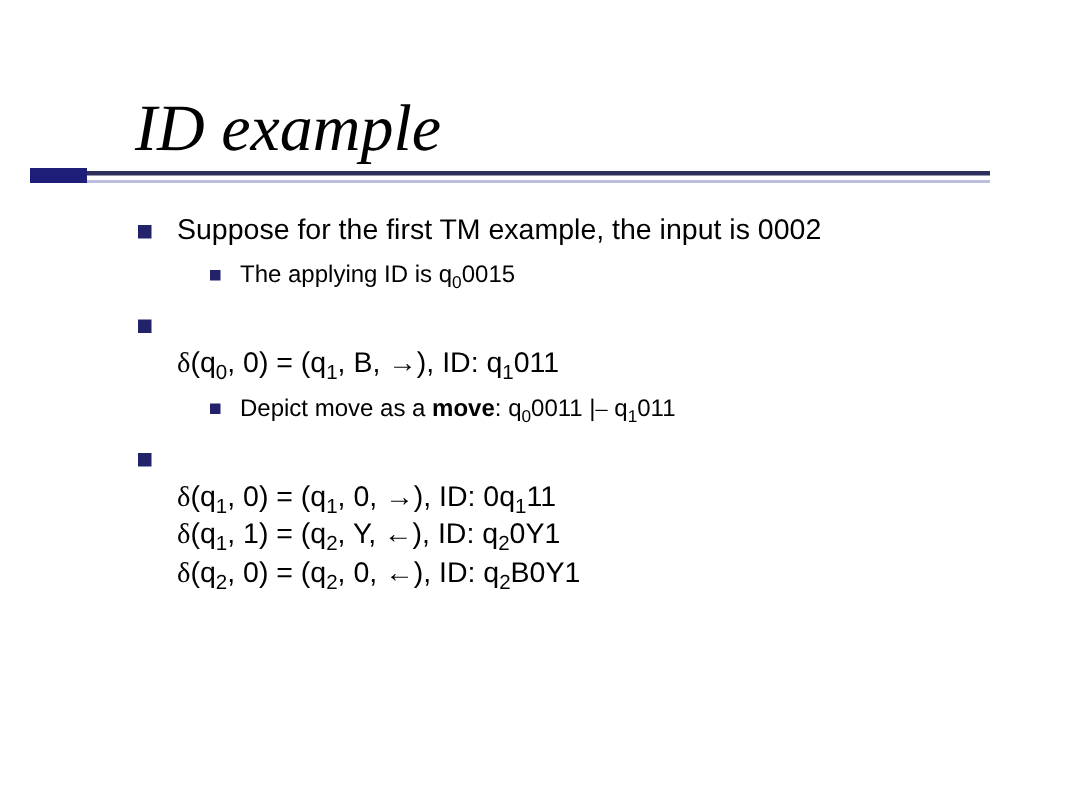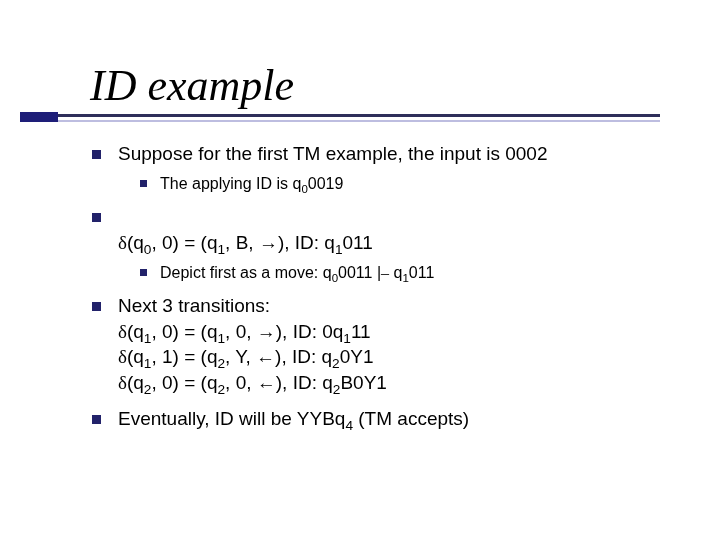--- a/index.html
+++ b/index.html
@@ -93,62 +93,59 @@
     content: "";
     position: absolute;
     left: 2px;
     top: 7px;
     width: 7px;
     height: 7px;
     background: #22226a;
   }
   .sym  { font-family: "Times New Roman", serif; }
   .sub  { font-size: 72%; vertical-align: sub; line-height: 0; }
-  .bold { font-weight: normal; margin-top: 20px; }
+  .bold { font-weight: bold; margin-top: 20px; }
 </style>
 </head>
 <body>
 
 <div class="slide">
 
   <div class="title-wrap">
     <h1 class="title">ID example</h1>
     <div class="rule-dark"></div>
     <div class="rule-light"></div>
     <div class="rule-accent"></div>
   </div>
 
   <div class="body">
     <ul class="l1">
 
       <li>
         <span>Suppose for the first TM example, the input is 0002</span>
         <ul class="l2">
           <li>
-            <span>The applying ID is q</span><span class="sub">0</span><span>0019</span>
+            <span>The applying ID is q</span><span class="sub">0</span><span>0015</span>
           </li>
         </ul>
       </li>
 
       <li>
         <br>
         <span class="sym">δ</span><span>(q</span><span class="sub">0</span><span>, 0) = (q</span><span class="sub">1</span><span>, B, </span><span class="sym">→</span><span>), ID: q</span><span class="sub">1</span><span>011</span>
         <ul class="l2">
           <li>
-            <span>Depict first as a </span><span class="bold">move</span><span>: q</span><span class="sub">0</span><span>0011  |</span><span class="sym">–</span><span>   q</span><span class="sub">1</span><span>011</span>
+            <span>Depict move as a </span><span class="bold">move</span><span>: q</span><span class="sub">0</span><span>0011  |</span><span class="sym">–</span><span>   q</span><span class="sub">1</span><span>011</span>
           </li>
         </ul>
       </li>
 
       <li>
-        <span>Next 3 transitions:</span><br>
+        <br>
         <span class="sym">δ</span><span>(q</span><span class="sub">1</span><span>, 0) = (q</span><span class="sub">1</span><span>, 0, </span><span class="sym">→</span><span>), ID: 0q</span><span class="sub">1</span><span>11</span><br>
         <span class="sym">δ</span><span>(q</span><span class="sub">1</span><span>, 1) = (q</span><span class="sub">2</span><span>, Y, </span><span class="sym">←</span><span>), ID: q</span><span class="sub">2</span><span>0Y1</span><br>
         <span class="sym">δ</span><span>(q</span><span class="sub">2</span><span>, 0) = (q</span><span class="sub">2</span><span>, 0, </span><span class="sym">←</span><span>), ID: q</span><span class="sub">2</span><span>B0Y1</span>
       </li>
 
-      <li>
-        <span>Eventually, ID will be YYBq</span><span class="sub">4</span><span>  (TM accepts)</span>
-      </li>
 
     </ul>
   </div>
 </div>
 
 </body></html>

